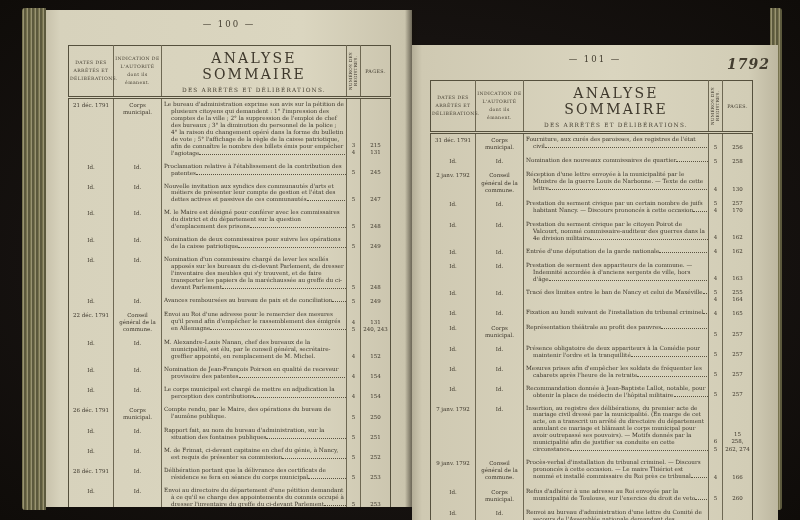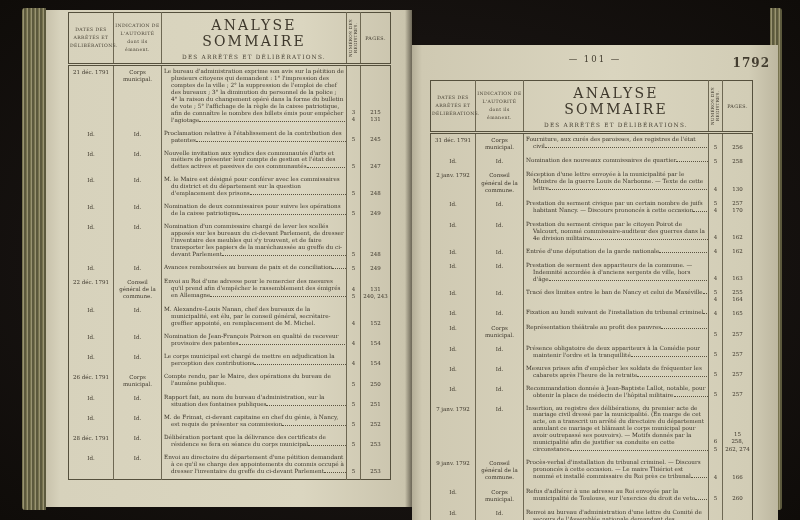--- a/index.html
+++ b/index.html
@@ -15,21 +15,21 @@
   .page { position:absolute; top:10px; width:366px; height:497px; overflow:hidden; color:#3b352a; }
   .page.left  { left:46px;
      background:linear-gradient(to right,#c8c2ab 0,#d7d2bc 14px,#dbd6c0 70%,#cac4ad 98%,#b5af98 100%); }
   .page.right { left:412px;
      background:linear-gradient(to right,#b4ae97 0,#cfc9b2 10px,#dad5bf 55%,#d2cdb6 92%,#bdb7a0 100%);margin-top:35px; }
   .gutter { position:absolute; left:405px; top:10px; width:14px; height:497px;
      background:linear-gradient(to right, rgba(0,0,0,0), rgba(20,15,8,.45) 50%, rgba(0,0,0,0)); }
 
   .page-head { position:relative; height:24px; padding-top:9px; text-align:center;
                font-size:8.5px; letter-spacing:2px; color:#433d30; }
-  .year { position:absolute; right:8px; top:11px; font-weight:bold; font-size:12px; letter-spacing:1px; }
+  .year { position:absolute; right:8px; top:11px; font-weight:bold; font-size:14px; letter-spacing:1px;font-style:italic; }
 
   table.reg { table-layout:fixed; width:322px; margin:2px 20px 0 22px; border-collapse:collapse;
               border:1px solid #55503d; }
   .page.right table.reg { margin:2px 24px 0 18px; }
   th, td { border-left:1px solid #6e6853; }
   th:first-child, td:first-child { border-left:none; }
   thead th { border-bottom:3px double #55503d; vertical-align:middle; font-weight:normal; padding:2px 1px; }
   .h-small { font-size:4.6px; letter-spacing:.4px; line-height:1.7; color:#443e31; }
   .h-an1 { font-size:14px; letter-spacing:2.2px; margin-bottom:5px; color:#3e382c; }
   .h-an2 { font-size:5.8px; letter-spacing:1.2px; color:#443e31; }
@@ -45,20 +45,23 @@
   td.text { overflow:hidden; }
 </style>
 </head>
 <body>
 
 <div class="scene">
   <div class="edge left"></div>
   <div class="edge right"></div>
 
   <div class="page left">
+    <div class="page-head">
+      <span>— 100 —</span>
+    </div>
     <table class="reg">
       <colgroup>
           <col style="width:45px">
           <col style="width:48px">
           <col style="width:185px">
           <col style="width:14px">
           <col style="width:30px">
         </colgroup>
       <thead>
         <tr>

